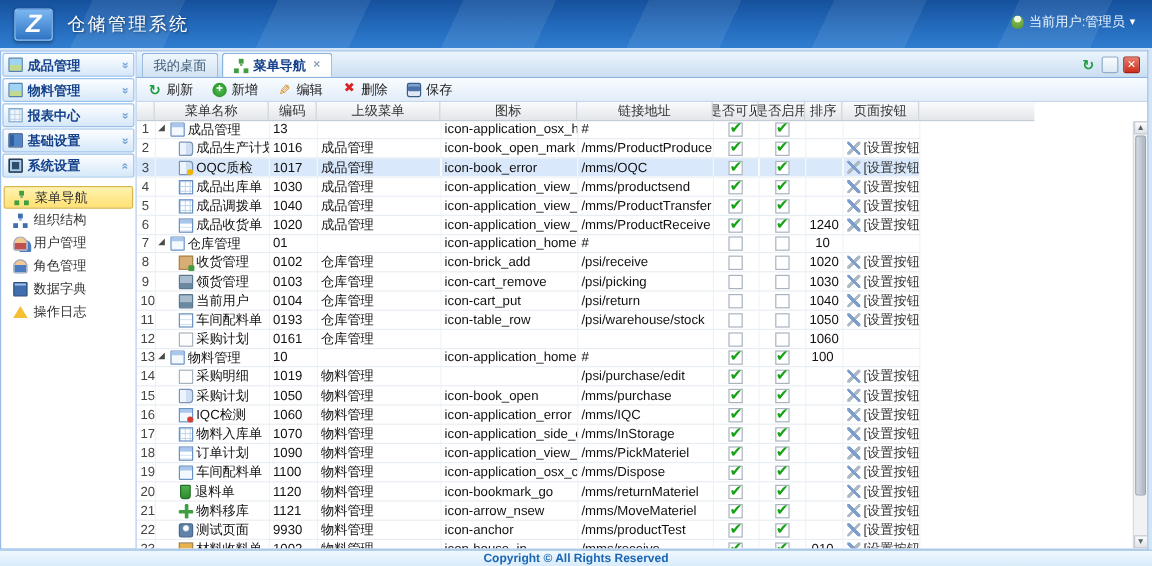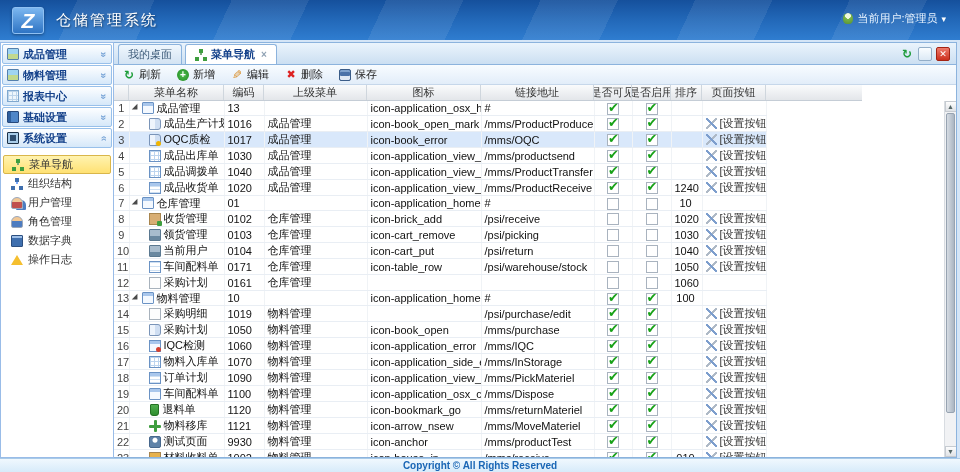--- a/index.html
+++ b/index.html
@@ -513,21 +513,21 @@
                 </tr>
                 <tr>
                   <td class="numcell">11</td>
                   <td>
                     <div class="namecell">
                       <span class="indent"></span>
                       <span class="icn i-tbl"></span>
                       <span>车间配料单</span>
                     </div>
                   </td>
-                  <td>0171</td>
+                  <td>0193</td>
                   <td>仓库管理</td>
                   <td>icon-table_row</td>
                   <td>/psi/warehouse/stock</td>
                   <td class="cbcell"><span class="cb"></span></td>
                   <td class="cbcell"><span class="cb"></span></td>
                   <td class="sortcell">1050</td>
                   <td class="actioncell">
                     <span class="actwrap">
                       <span class="tools-icon"></span>
                       <span>[设置按钮]</span>

